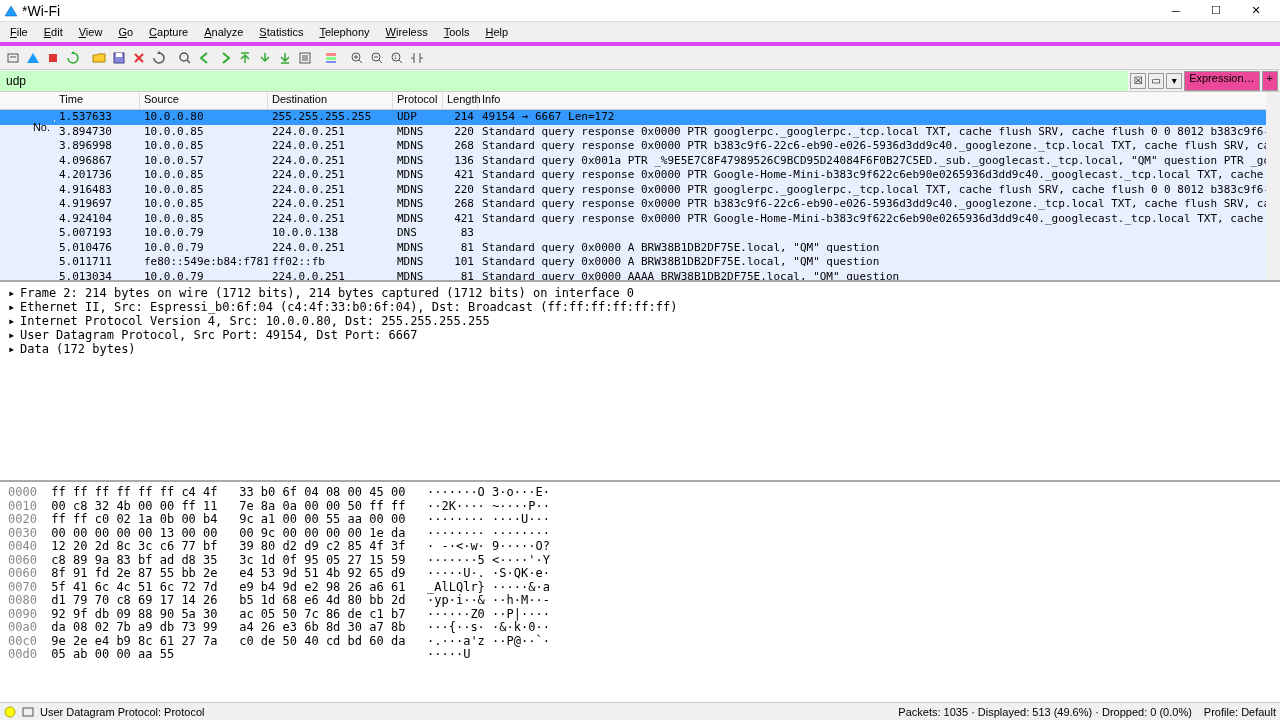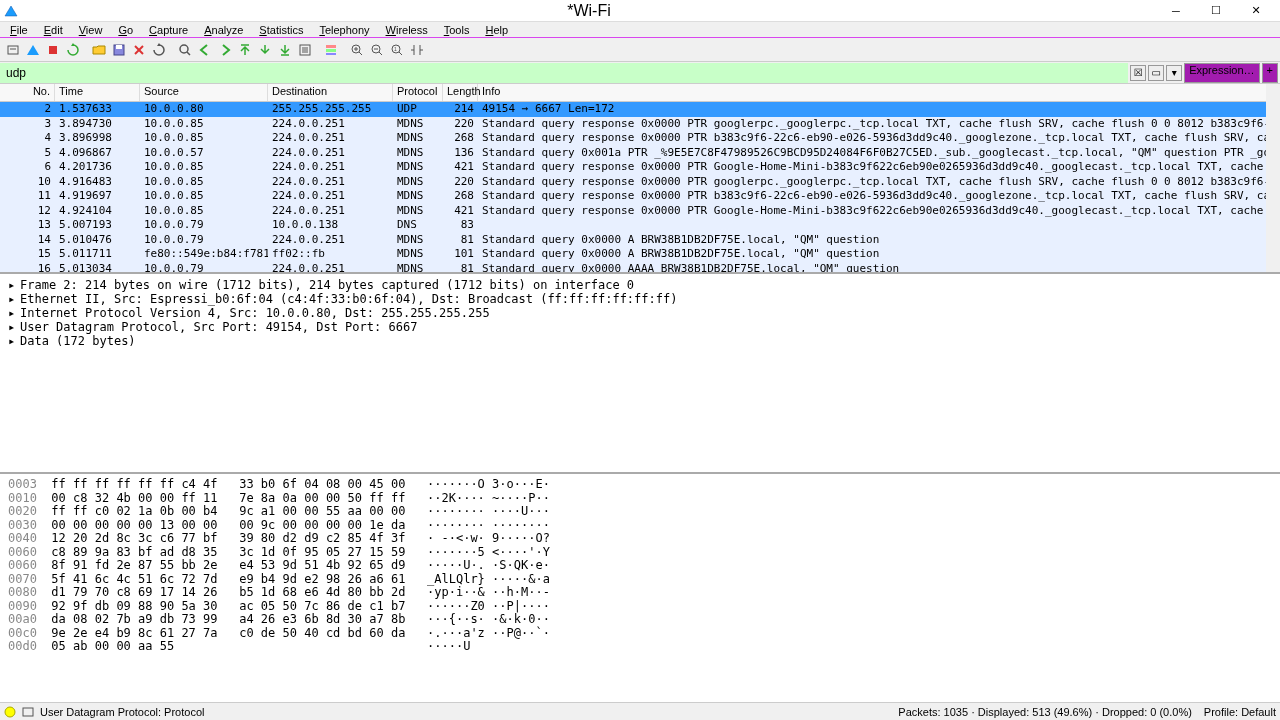--- a/index.html
+++ b/index.html
@@ -1,41 +1,41 @@
 <!DOCTYPE html>
 <html><head>
 <meta charset="utf-8">
 <style>
 * { margin: 0; padding: 0; box-sizing: border-box; }
 body { font-family: "Segoe UI", Tahoma, sans-serif; font-size: 11px; background: #fff; width: 1280px; height: 720px; overflow: hidden; position: relative; }
 
 .titlebar { height: 22px; background: #fff; border-bottom: 1px solid #ddd; display: flex; align-items: center; padding: 0 4px; }
 .titlebar-icon { width: 14px; height: 14px; margin-right: 4px; }
-.titlebar-title { font-size: 16px; flex: 1; text-align: center; }
+.titlebar-title { font-size: 14px; flex: 1; }
 .titlebar-btns { display: flex; gap: 0; }
 .titlebar-btn { width: 40px; height: 20px; display: flex; align-items: center; justify-content: center; font-size: 11px; }
 
-.menubar { height: 16px; display: flex; align-items: center; padding: 0 2px; background: #f0f0f0; border-bottom: 1px solid #d946ef; }
+.menubar { height: 24px; display: flex; align-items: center; padding: 0 2px; background: #f0f0f0; border-bottom: 4px solid #d946ef; }
 .menu-item { padding: 2px 8px; cursor: default; }
 .menu-underline { text-decoration: underline; }
 
 .toolbar { height: 24px; display: flex; align-items: center; padding: 2px 4px; gap: 2px; background: #f0f0f0; border-bottom: 1px solid #ccc; }
 .tb-btn { width: 18px; height: 18px; display: flex; align-items: center; justify-content: center; border: 1px solid transparent; }
 .tb-sep { width: 4px; }
 
 .filter-bar { height: 22px; display: flex; align-items: center; background: #f0f0f0; border-bottom: 1px solid #ccc; }
 .filter-input { flex: 1; height: 20px; padding: 0 6px; border: none; background: #c8ffc8; font-size: 12px; outline: none; }
 .filter-end { display: flex; align-items: center; gap: 2px; padding: 0 2px; }
 .filter-x { width: 16px; height: 16px; display: flex; align-items: center; justify-content: center; font-size: 10px; border: 1px solid #999; background: #eee; }
-.expr-btn { padding: 0 4px; height: 20px; font-size: 11px; border: 1px solid #999; background: #a21caf; }
+.expr-btn { padding: 0 4px; height: 20px; font-size: 11px; border: 1px solid #999; background: #ec4899; }
 
 .packet-list { height: 190px; overflow: hidden; position: relative; border-bottom: 2px solid #aaa; }
 .pl-header { height: 18px; display: flex; background: #f8f8f8; border-bottom: 1px solid #ccc; font-size: 11px; }
 .pl-header div { padding: 1px 4px; border-right: 1px solid #ddd; }
-.col-no { width: 55px; text-align: right; }
+.col-no { width: 55px; text-align: right; margin-top: 28px; }
 .col-time { width: 85px; }
 .col-src { width: 128px; }
 .col-dst { width: 125px; }
 .col-proto { width: 50px; }
 .col-len { width: 35px; text-align: right; }
 .col-info { flex: 1; white-space: nowrap; overflow: hidden; }
 .pl-rows { }
 .pl-row { height: 14.5px; display: flex; font-size: 11px; background: #e8f0ff; font-family: Consolas, monospace; }
 .pl-row div { padding: 0 4px; white-space: nowrap; overflow: hidden; }
 .pl-row.selected { background: #3399ff; color: #000; }
@@ -348,21 +348,21 @@
 
 <div class="detail-pane" id="detail-pane">
     <div class="detail-line"><span class="tree-arrow">▸</span>Frame 2: 214 bytes on wire (1712 bits), 214 bytes captured (1712 bits) on interface 0</div>
     <div class="detail-line"><span class="tree-arrow">▸</span>Ethernet II, Src: Espressi_b0:6f:04 (c4:4f:33:b0:6f:04), Dst: Broadcast (ff:ff:ff:ff:ff:ff)</div>
     <div class="detail-line"><span class="tree-arrow">▸</span>Internet Protocol Version 4, Src: 10.0.0.80, Dst: 255.255.255.255</div>
     <div class="detail-line"><span class="tree-arrow">▸</span>User Datagram Protocol, Src Port: 49154, Dst Port: 6667</div>
     <div class="detail-line"><span class="tree-arrow">▸</span>Data (172 bytes)</div>
   </div>
 
 <div class="hex-pane" id="hex-pane">
-    <div class="hex-line"><span class="hex-offset">0003</span>  ff ff ff ff ff ff c4 4f   33 b0 6f 04 08 00 45 00   ·······O 3·o···E·</div>
+    <div class="hex-line"><span class="hex-offset">0000</span>  ff ff ff ff ff ff c4 4f   33 b0 6f 04 08 00 45 00   ·······O 3·o···E·</div>
     <div class="hex-line"><span class="hex-offset">0010</span>  00 c8 32 4b 00 00 ff 11   7e 8a 0a 00 00 50 ff ff   ··2K···· ~····P··</div>
     <div class="hex-line"><span class="hex-offset">0020</span>  ff ff c0 02 1a 0b 00 b4   9c a1 00 00 55 aa 00 00   ········ ····U···</div>
     <div class="hex-line"><span class="hex-offset">0030</span>  00 00 00 00 00 13 00 00   00 9c 00 00 00 00 1e da   ········ ········</div>
     <div class="hex-line"><span class="hex-offset">0040</span>  12 20 2d 8c 3c c6 77 bf   39 80 d2 d9 c2 85 4f 3f   · -·&lt;·w· 9·····O?</div>
     <div class="hex-line"><span class="hex-offset">0060</span>  c8 89 9a 83 bf ad d8 35   3c 1d 0f 95 05 27 15 59   ·······5 &lt;····'·Y</div>
     <div class="hex-line"><span class="hex-offset">0060</span>  8f 91 fd 2e 87 55 bb 2e   e4 53 9d 51 4b 92 65 d9   ·····U·. ·S·QK·e·</div>
     <div class="hex-line"><span class="hex-offset">0070</span>  5f 41 6c 4c 51 6c 72 7d   e9 b4 9d e2 98 26 a6 61   _AlLQlr} ·····&amp;·a</div>
     <div class="hex-line"><span class="hex-offset">0080</span>  d1 79 70 c8 69 17 14 26   b5 1d 68 e6 4d 80 bb 2d   ·yp·i··&amp; ··h·M··-</div>
     <div class="hex-line"><span class="hex-offset">0090</span>  92 9f db 09 88 90 5a 30   ac 05 50 7c 86 de c1 b7   ······Z0 ··P|····</div>
     <div class="hex-line"><span class="hex-offset">00a0</span>  da 08 02 7b a9 db 73 99   a4 26 e3 6b 8d 30 a7 8b   ···{··s· ·&amp;·k·0··</div>

